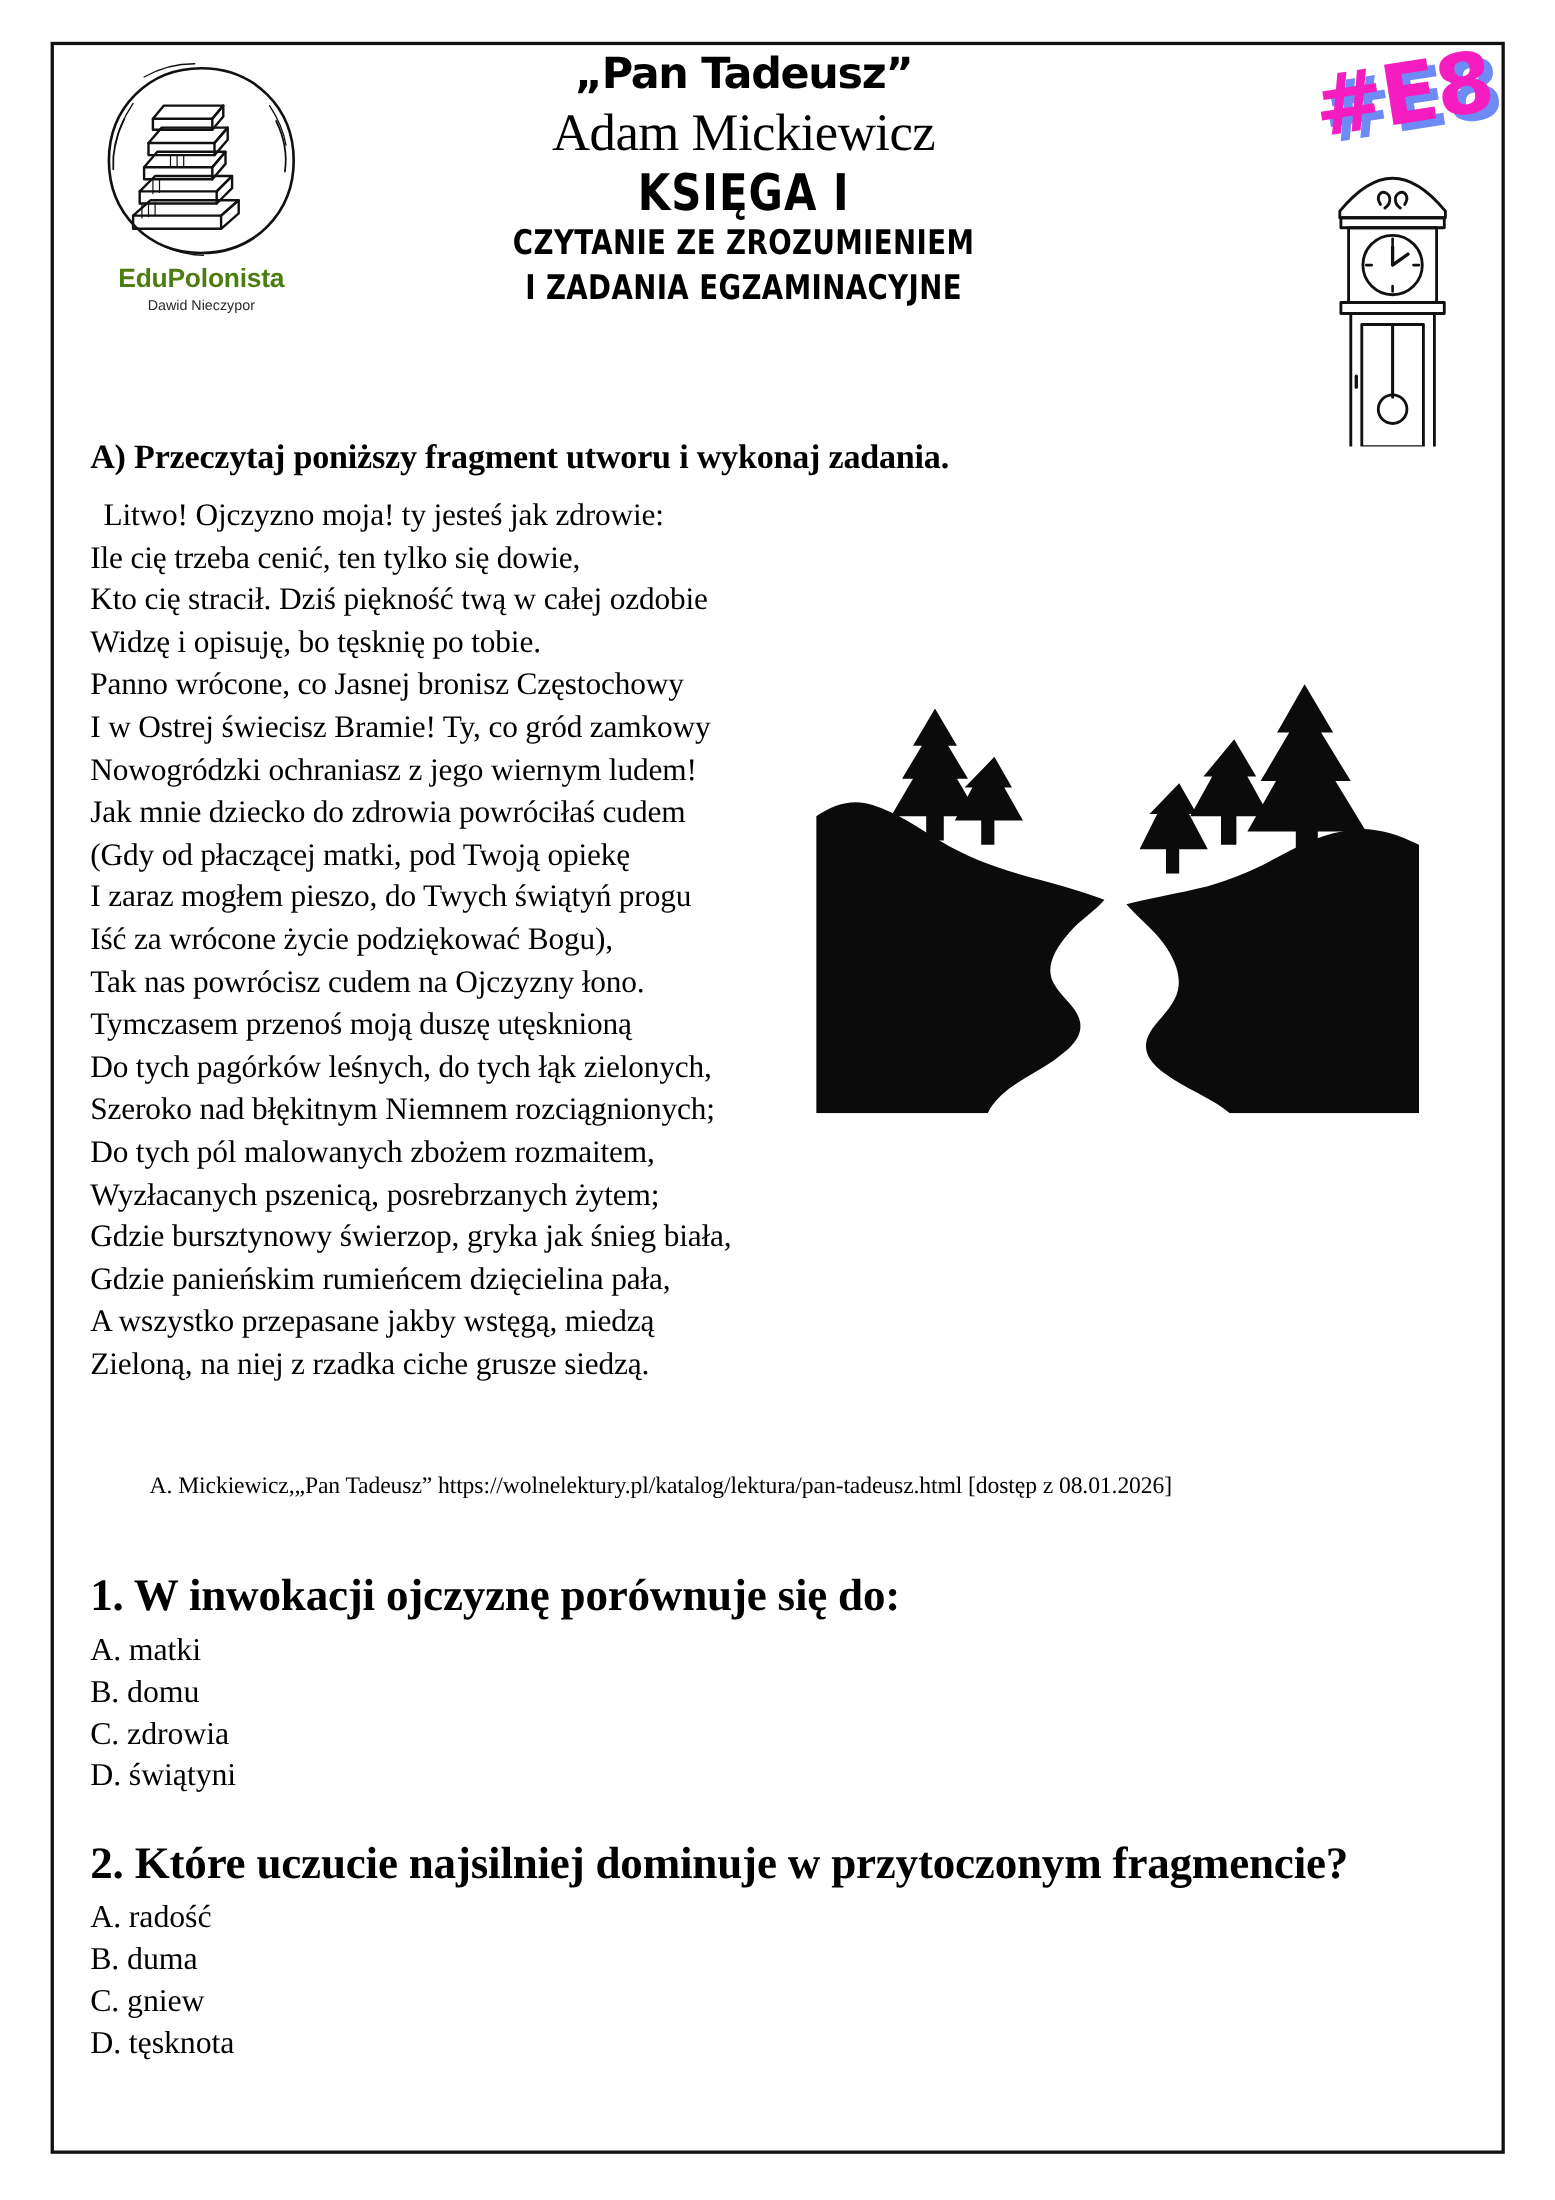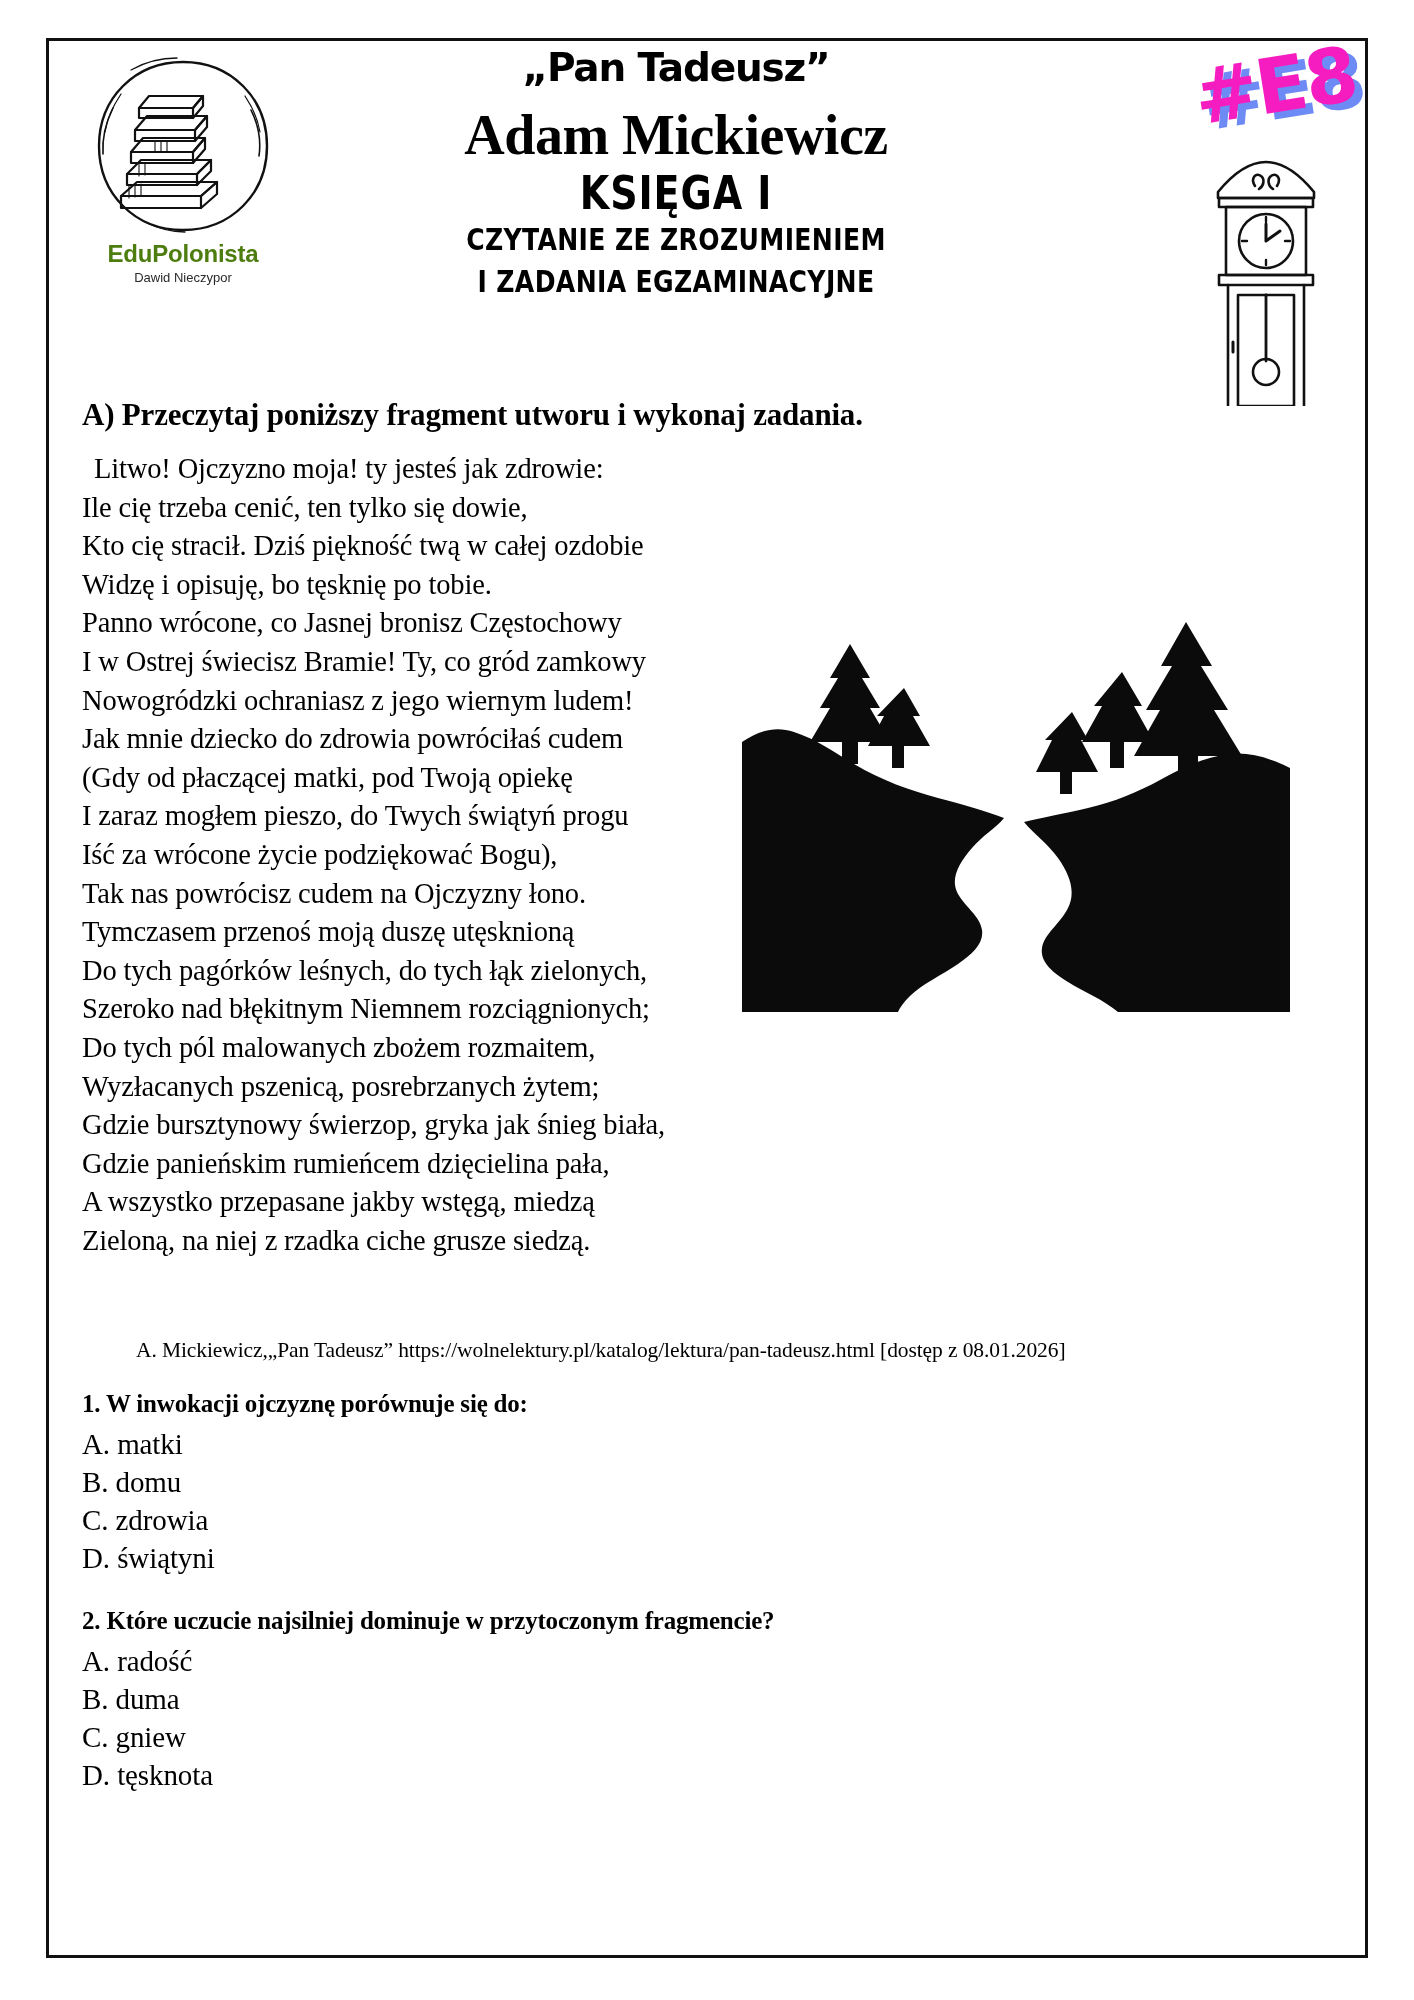--- a/index.html
+++ b/index.html
@@ -82,25 +82,25 @@
   .title-work {
     font-family: "DejaVu Sans", sans-serif;
     font-weight: bold;
     font-size: 39px;
     line-height: 1.02;
     letter-spacing: -1.2px;
     color: #000;
   }
   .title-author {
     font-family: "Liberation Serif", "DejaVu Serif", serif;
-    font-weight: bold;
-    font-size: 56px;
+    font-weight: normal;
+    font-size: 48px;
     line-height: 1.04;
     letter-spacing: -0.5px;
-    margin-top: 18px;
+    margin-top: 8px;
   }
   .title-book {
     font-family: "DejaVu Sans Condensed", "DejaVu Sans", sans-serif;
     font-weight: bold;
     font-size: 46px;
     line-height: 1.0;
     letter-spacing: 1px;
     margin-top: 6px;
     transform: scaleX(0.92);
   }
@@ -175,23 +175,24 @@
 
   .questions {
     position: absolute;
     left: 82px;
     top: 1390px;
     width: 1150px;
   }
   .q-block { margin-bottom: 30px; }
   .q-prompt {
     font-weight: bold;
-    font-size: 25px;
+    font-size: 41px;
     letter-spacing: -0.2px;
     margin-bottom: 7px;
+    margin-top: 36px;
   }
   .q-option {
     font-size: 29px;
     line-height: 38px;
     letter-spacing: -0.1px;
   }
 </style>
 </head>
 <body>
 

